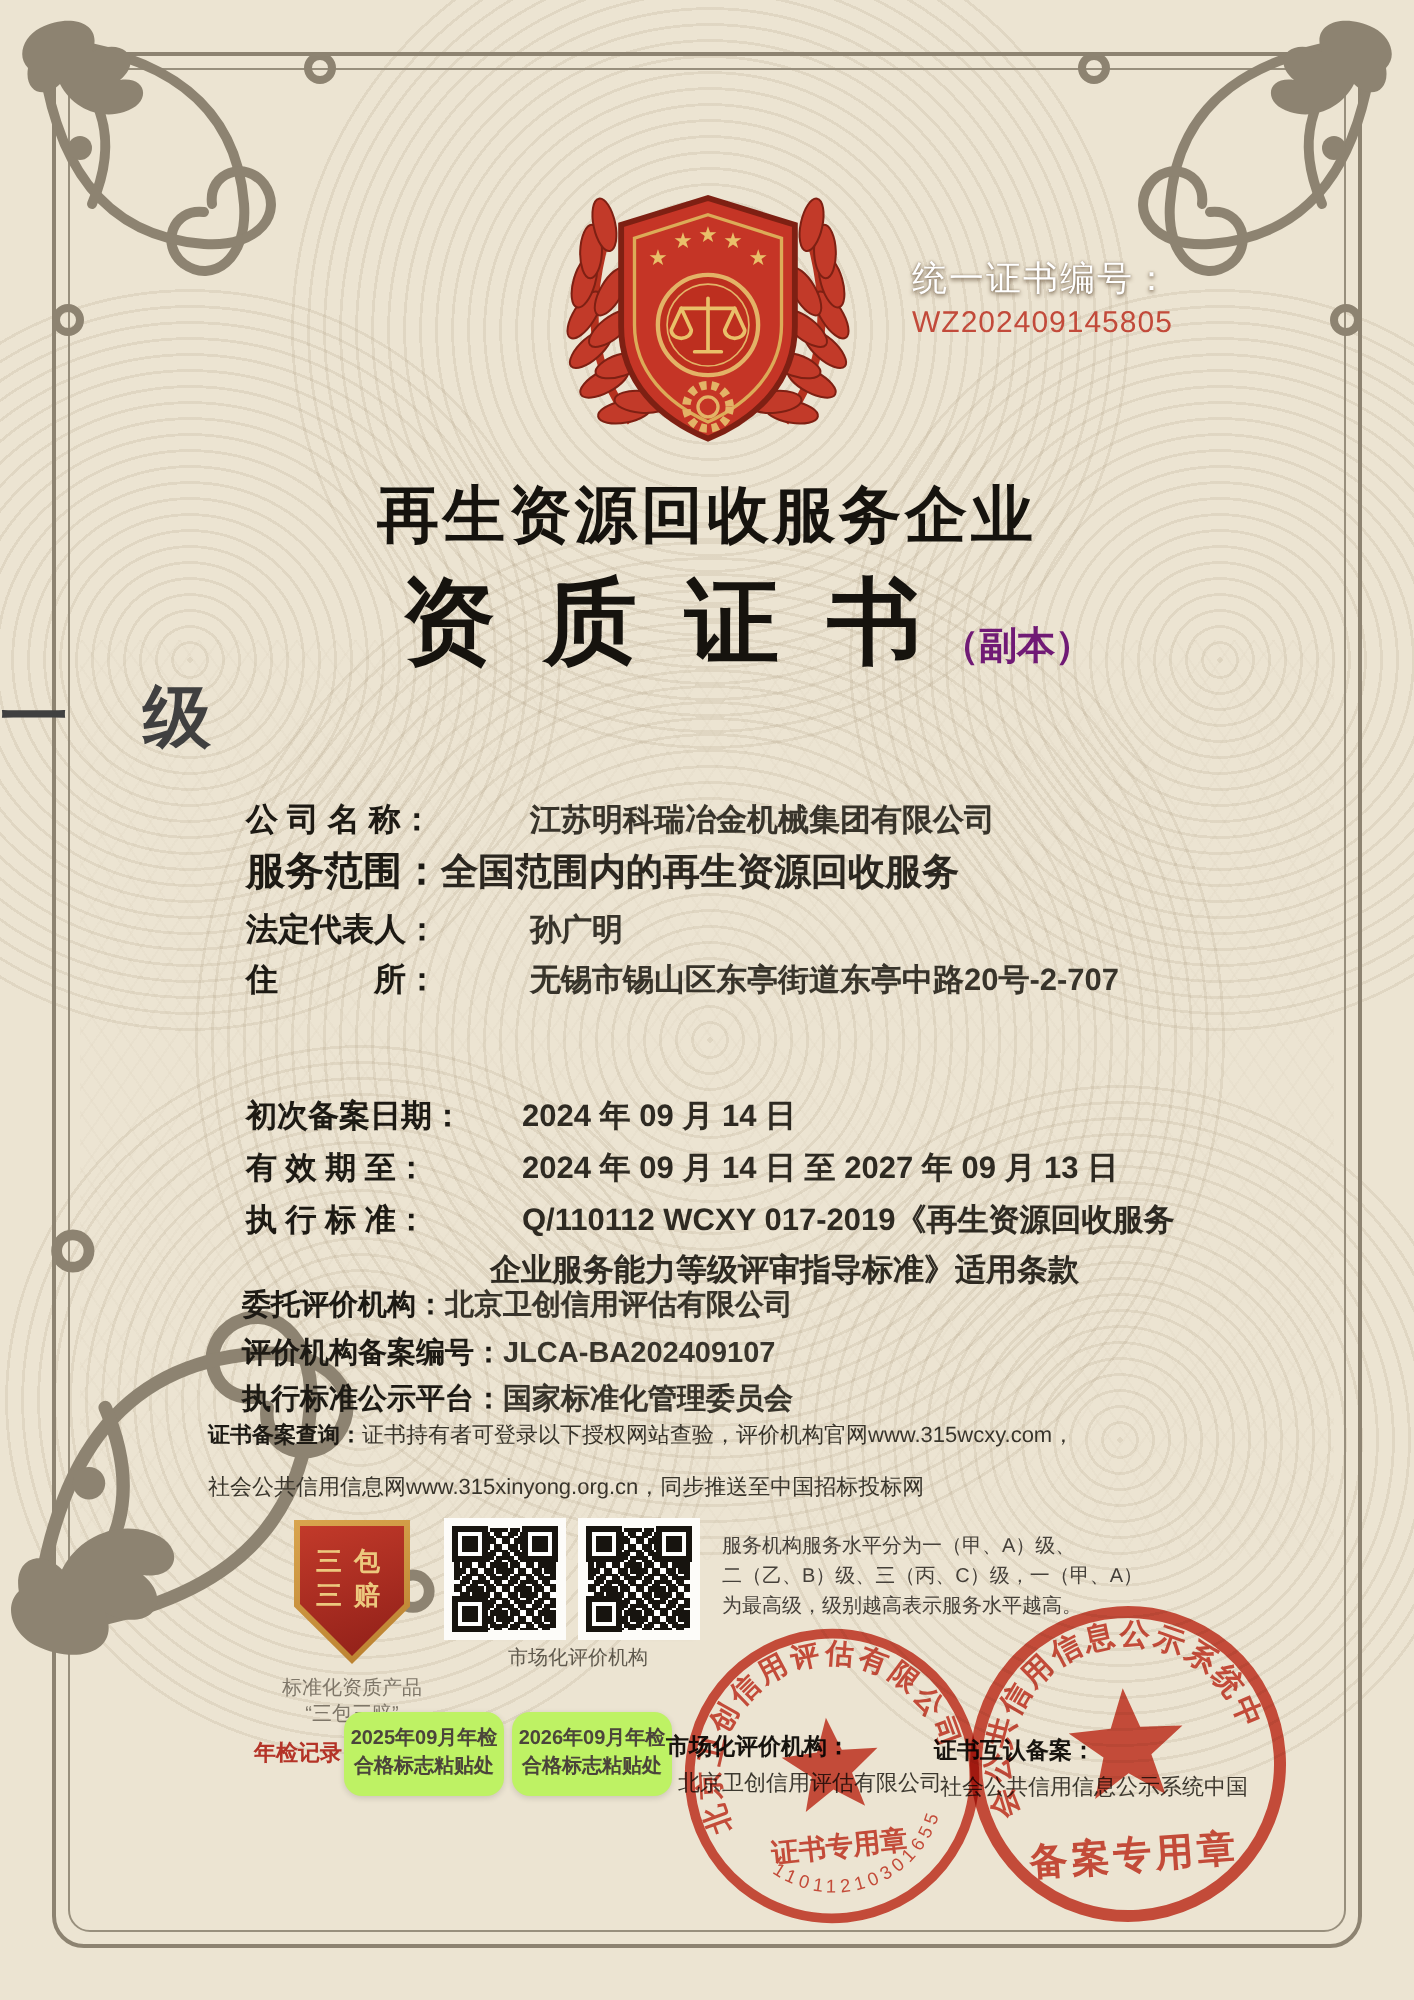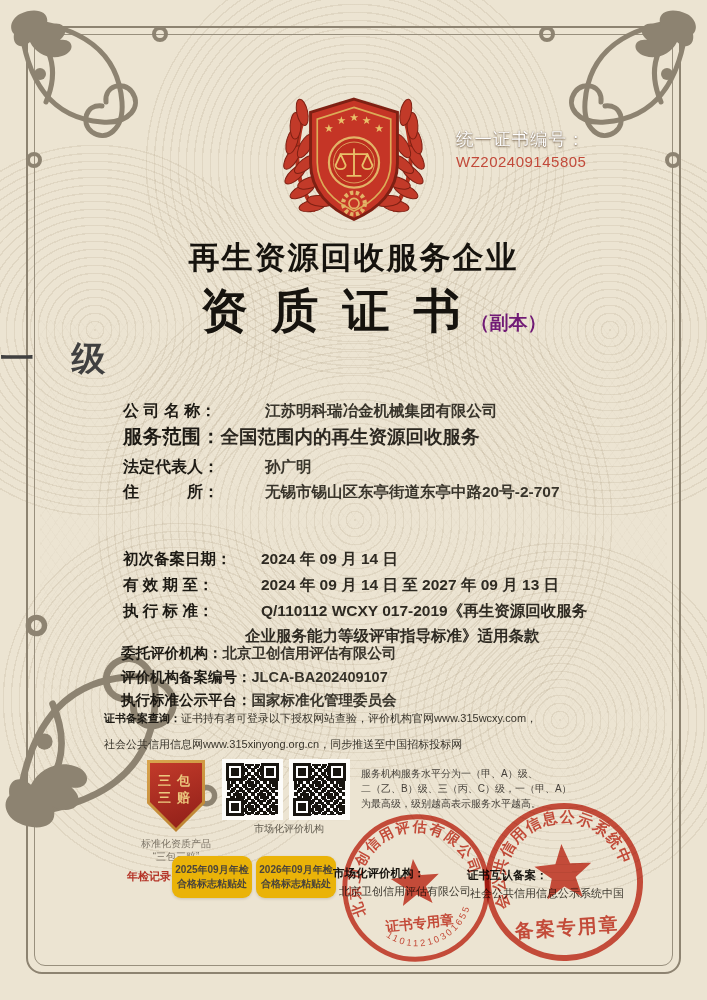--- a/index.html
+++ b/index.html
@@ -66,21 +66,21 @@
   .qr-noise{position:absolute;inset:2px;
      background:repeating-conic-gradient(#17140f 0% 25%, transparent 0% 50%) 0 0/8px 8px,
                 repeating-conic-gradient(#17140f 0% 25%, transparent 0% 50%) 3px 5px/6px 6px,#fff;}
   .f{position:absolute;width:12px;height:12px;border:3px solid #17140f;background:#fff;}
   .f::after{content:"";position:absolute;inset:2px;background:#17140f;}
   .f-tl{left:1px;top:1px;} .f-tr{right:1px;top:1px;} .f-bl{left:1px;bottom:1px;}
   .qr-caption{position:absolute;left:228px;top:822px;width:122px;z-index:2;text-align:center;font-size:10px;color:#5f594d;}
   .grade-note{position:absolute;left:361px;top:766px;width:258px;z-index:2;font-size:10px;line-height:15px;color:#45403a;}
   
   .annual{position:absolute;left:127px;top:869px;z-index:2;font-size:11px;font-weight:700;color:#b43327;}
-  .sticker{position:absolute;top:856px;width:80px;height:42px;background:#eab308;border-radius:9px;z-index:2;
+  .sticker{position:absolute;top:856px;width:80px;height:42px;background:#bef264;border-radius:9px;z-index:2;
            box-shadow:0 1px 3px rgba(0,0,0,.14);text-align:center;font-size:10px;font-weight:700;color:#4b453b;
            line-height:14px;padding-top:7px;box-sizing:border-box;}
   .box1{left:172px;} .box2{left:256px;}
   .market-label{position:absolute;left:333px;top:866px;z-index:2;font-size:11.5px;font-weight:900;color:#17140f;}
   .market-value{position:absolute;left:339px;top:884px;z-index:2;font-size:11px;color:#3c382f;}
   .mutual-label{position:absolute;left:467px;top:868px;z-index:2;font-size:11.5px;font-weight:900;color:#17140f;}
   .mutual-value{position:absolute;left:470px;top:886px;z-index:2;font-size:11px;color:#3c382f;}
   
   .stamp{position:absolute;z-index:3;mix-blend-mode:multiply;opacity:.9;color:#cf4130;}
   .stamp1{left:338px;top:810px;width:156px;height:156px;transform:rotate(-6deg);}

